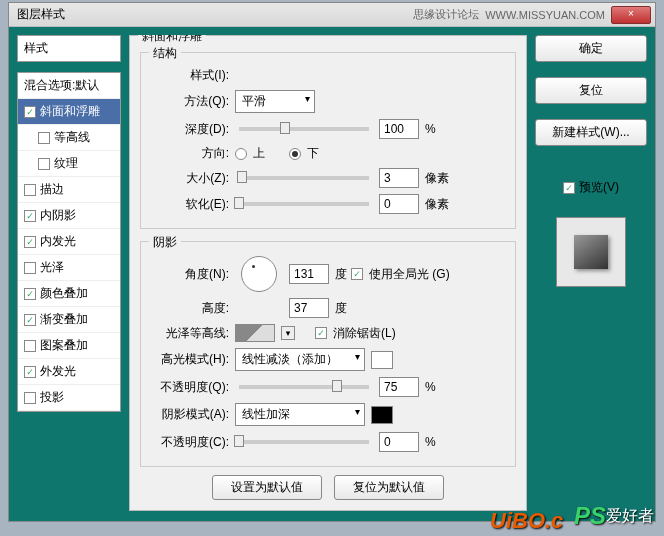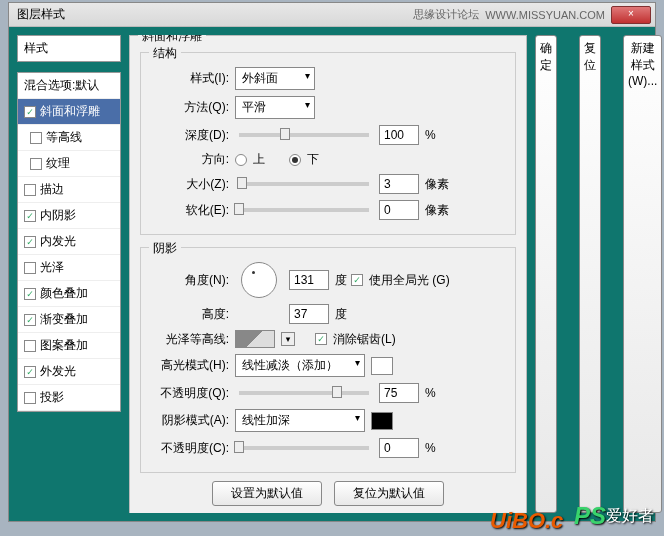--- a/index.html
+++ b/index.html
@@ -9,21 +9,21 @@
 .title-text{flex:0 0 auto;padding-left:4px}
 .title-spacer{flex:1}
 .subtitle{color:#666;font-size:11px;margin-right:6px}
 .close-btn{width:40px;height:18px;background:linear-gradient(#e07878,#c03030);border:1px solid #803030;border-radius:2px;color:#fff;text-align:center;line-height:14px;font-size:10px;cursor:pointer}
 .content{display:flex;height:calc(100% - 24px);padding:8px;gap:8px}
 .left-panel{width:104px;flex-shrink:0}
 .style-header{background:#fff;border:1px solid #999;padding:4px 6px;margin-bottom:10px}
 .style-list{background:#fff;border:1px solid #999}
 .style-item{padding:4px 6px;display:flex;align-items:center;gap:4px;border-bottom:1px solid #eee;cursor:pointer}
 .style-item.sel{background:#4a6ea8;color:#fff}
-.style-item.sub{padding-left:12px}
+.style-item.sub{padding-left:20px}
 .cb{width:12px;height:12px;border:1px solid #888;background:#fff;display:inline-flex;align-items:center;justify-content:center;font-size:9px;color:#333}
 .cb.on::after{content:"✓";color:#3a6}
 .mid-panel{flex:1;overflow:auto}
 .group{border:1px solid #bbb;padding:8px 10px 10px;margin-bottom:8px;position:relative;background:#f0f0f0}
 .group-title{position:absolute;top:-8px;left:8px;background:#f0f0f0;padding:0 4px}
 .subgroup{border:1px solid #ccc;padding:8px 10px;margin-top:8px;position:relative}
 .subgroup-title{position:absolute;top:-8px;left:8px;background:#f0f0f0;padding:0 4px}
 .row{display:flex;align-items:center;margin:6px 0;gap:6px}
 .lbl{width:78px;text-align:right}
 .sel-box{border:1px solid #888;background:#fff;padding:2px 16px 2px 6px;position:relative;min-width:80px}
@@ -35,21 +35,21 @@
 .radio{width:12px;height:12px;border:1px solid #888;border-radius:50%;background:#fff;display:inline-flex;align-items:center;justify-content:center}
 .radio.on::after{content:"";width:6px;height:6px;background:#333;border-radius:50%}
 .angle-ctrl{width:36px;height:36px;border:1px solid #888;border-radius:50%;background:#fff;position:relative;margin:0 6px}
 .angle-ctrl::after{content:"";position:absolute;width:3px;height:3px;background:#333;border-radius:50%;top:8px;left:10px}
 .swatch{width:40px;height:18px;border:1px solid #888;background:linear-gradient(135deg,#888 0%,#888 50%,#ddd 50%,#ddd 100%)}
 .swatch.dark{background:#000}
 .swatch.white{background:#fff}
 .drop-arrow{width:14px;height:14px;border:1px solid #888;background:#eee;text-align:center;line-height:12px;font-size:9px}
 .btn-row{display:flex;gap:12px;justify-content:center;margin-top:8px}
 .btn{border:1px solid #888;background:linear-gradient(#fff,#e8e8e8);padding:3px 18px;border-radius:3px;cursor:pointer}
-.right-panel{width:112px;flex-shrink:0;display:flex;gap:22px}
+.right-panel{width:112px;flex-shrink:0;display:flex;flex-direction:column;gap:15px}
 .rbtn{border:1px solid #888;background:linear-gradient(#fff,#e8e8e8);padding:4px;border-radius:3px;text-align:center;cursor:pointer}
 .preview-row{display:flex;align-items:center;gap:4px;margin-top:18px;justify-content:center}
 .preview-box{width:70px;height:70px;border:1px solid #888;background:#e8e8e8;margin:6px auto;display:flex;align-items:center;justify-content:center}
 .preview-inner{width:34px;height:34px;background:linear-gradient(145deg,#999,#333);box-shadow:2px 2px 4px rgba(0,0,0,.4)}
 .watermark{position:absolute;bottom:6px;right:10px;display:flex;align-items:center;gap:0}
 .wm1{color:#39d36c;font-weight:bold;font-size:24px;font-style:italic;text-shadow:1px 1px 2px #000}
 .wm2{color:#fff;font-weight:normal;font-size:16px;text-shadow:1px 1px 2px #000}
 .wm3{color:#e85a00;font-weight:bold;font-size:22px;font-style:italic;text-shadow:1px 1px 2px #000}
 </style>
 </head>
@@ -122,21 +122,20 @@
     </div>
 
     <div class="mid-panel">
       <div class="group">
         <div class="group-title">斜面和浮雕</div>
         <div class="subgroup">
           <div class="subgroup-title">结构</div>
 
           <div class="row">
             <span class="lbl">样式(I):</span>
-            <div class="sel-box">外斜面</div>
           </div>
           <div class="row">
             <span class="lbl">方法(Q):</span>
             <div class="sel-box">平滑</div>
           </div>
           <div class="row">
             <span class="lbl">深度(D):</span>
             <div class="slider">
                 <div class="slider-thumb" style="left:35%"></div>
               </div>

